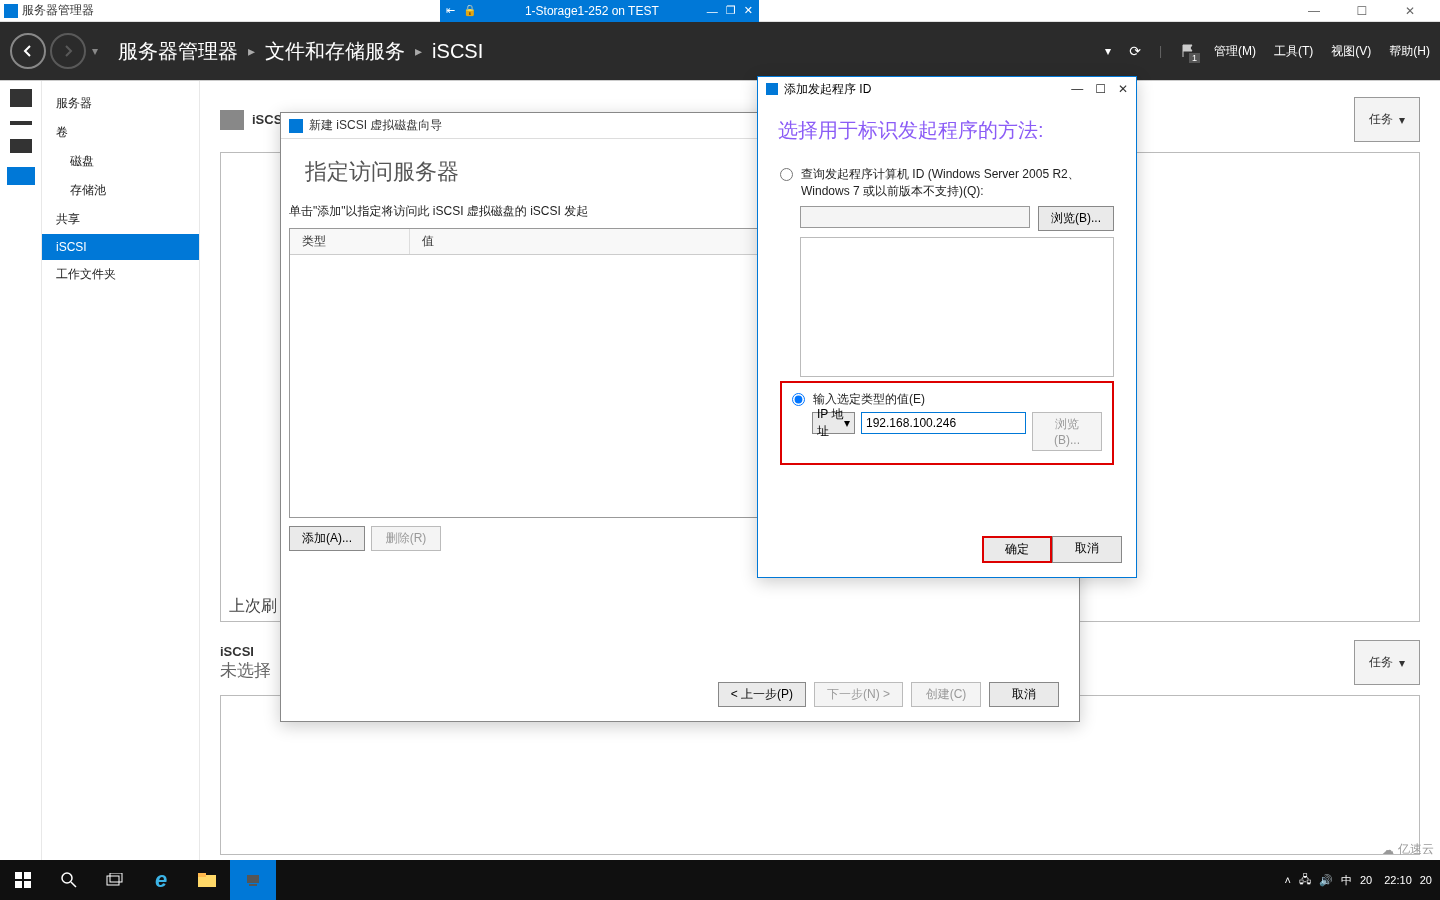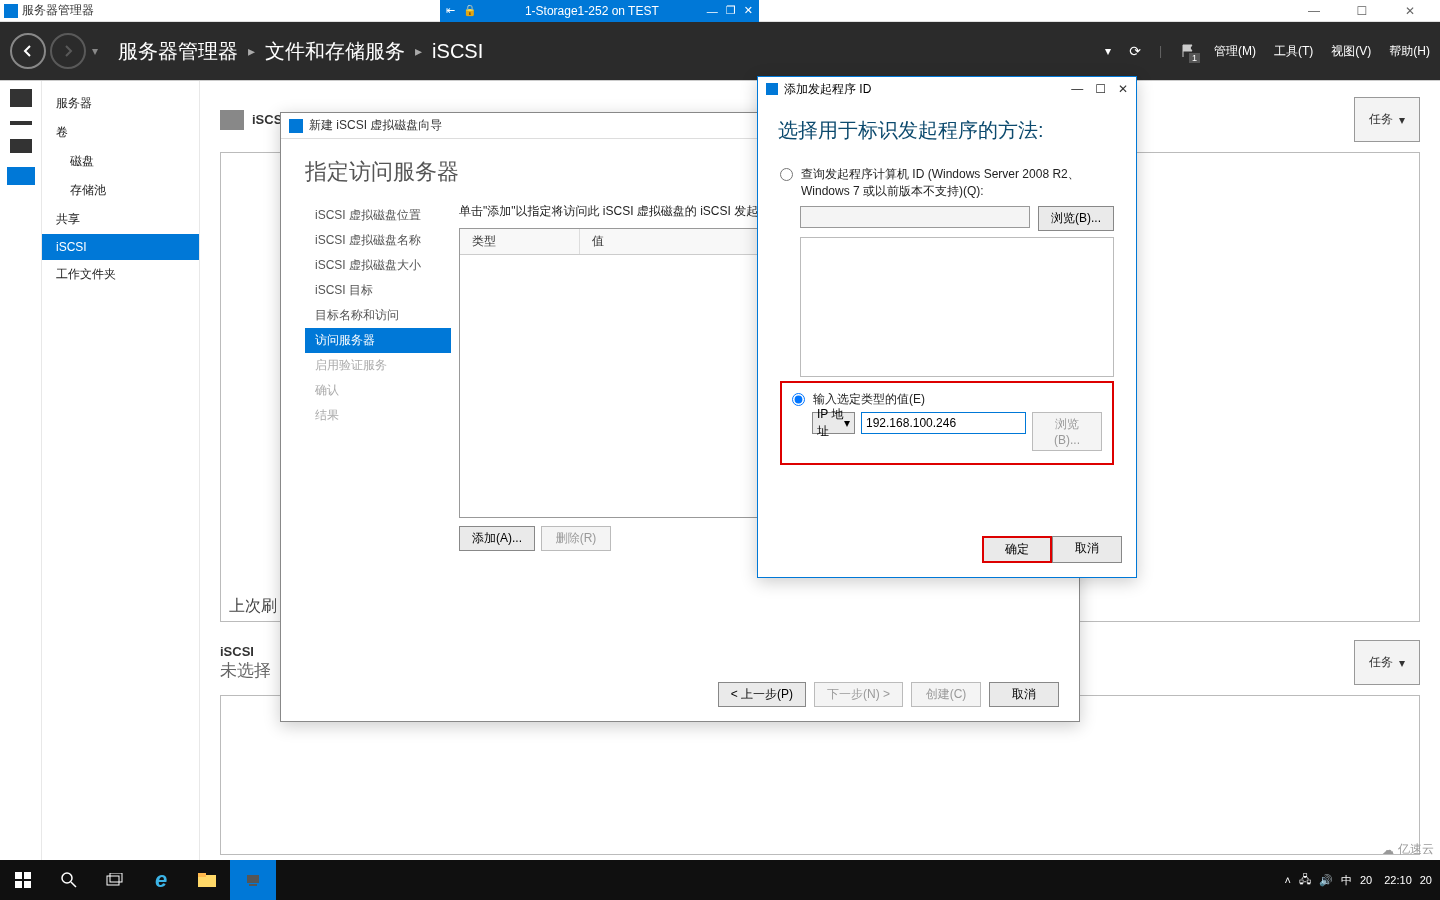--- a/index.html
+++ b/index.html
@@ -61,21 +61,21 @@
 .wiz-actions { margin-top: 8px; display: flex; gap: 6px; }
 .btn { border: 1px solid #888; background: #eaeaea; padding: 3px 12px; font-size: 12px; min-width: 70px; text-align: center; cursor: default; }
 .btn.dis { color: #999; background: #f4f4f4; border-color: #bbb; }
 .wiz-footer { position: absolute; bottom: 14px; right: 20px; display: flex; gap: 8px; }
 
 
 .initiator { position: absolute; left: 757px; top: 76px; width: 380px; height: 502px; background: #fff; border: 1px solid #0078d7; box-shadow: 0 4px 16px rgba(0,0,0,0.2); }
 .init-title { height: 24px; display: flex; align-items: center; padding: 0 8px; gap: 6px; font-size: 12px; }
 .init-title .wicon { width: 12px; height: 12px; background: #0078d7; }
 .init-winbtns { margin-left: auto; display: flex; gap: 12px; color: #333; }
-.init-h1 { font-size: 20px; color: #0c4a6e; padding: 16px 20px 12px; font-weight: 400; }
+.init-h1 { font-size: 20px; color: #8b5cf6; padding: 16px 20px 12px; font-weight: 400; }
 .init-body { padding: 0 22px; }
 .opt { display: flex; align-items: flex-start; gap: 8px; margin-top: 10px; }
 .opt input[type=radio] { margin-top: 2px; }
 .opt-label { font-size: 12px; color: #222; }
 .opt-row { display: flex; gap: 8px; margin-top: 6px; margin-left: 20px; }
 .opt-row input[type=text] { flex: 1; border: 1px solid #999; height: 22px; padding: 0 4px; font-size: 12px; }
 .opt-row.dis input { background: #f4f4f4; color: #888; }
 .listbox { margin-left: 20px; margin-top: 6px; border: 1px solid #bbb; height: 140px; background: #fff; }
 .redbox { border: 2px solid #d00; padding: 8px 10px 12px; margin-top: 4px; }
 .field-labels { display: flex; margin-left: 20px; margin-top: 6px; font-size: 12px; }
@@ -199,31 +199,20 @@
   </div>
 </div>
 
 <div class="wizard">
   <div class="wiz-title">
     <div class="wicon"></div>
     <span>新建 iSCSI 虚拟磁盘向导</span>
   </div>
   <div class="wiz-h1">指定访问服务器</div>
   <div class="wiz-body">
-    <div class="wiz-steps">
-      <div class="wiz-step">iSCSI 虚拟磁盘位置</div>
-      <div class="wiz-step">iSCSI 虚拟磁盘名称</div>
-      <div class="wiz-step">iSCSI 虚拟磁盘大小</div>
-      <div class="wiz-step">iSCSI 目标</div>
-      <div class="wiz-step">目标名称和访问</div>
-      <div class="wiz-step sel">访问服务器</div>
-      <div class="wiz-step dis">启用验证服务</div>
-      <div class="wiz-step dis">确认</div>
-      <div class="wiz-step dis">结果</div>
-    </div>
     <div class="wiz-main">
       <div class="wiz-hint">单击"添加"以指定将访问此 iSCSI 虚拟磁盘的 iSCSI 发起</div>
       <div class="wiz-table">
         <div class="wiz-th">
           <div class="c1">类型</div>
           <div>值</div>
         </div>
       </div>
       <div class="wiz-actions">
         <div class="btn">添加(A)...</div>
@@ -247,21 +236,21 @@
       <span>—</span>
       <span>☐</span>
       <span>✕</span>
     </div>
   </div>
   <div class="init-h1">选择用于标识发起程序的方法:</div>
   <div class="init-body">
 
     <div class="opt">
       <input type="radio" name="m" style="">
-      <div class="opt-label">查询发起程序计算机 ID (Windows Server 2008 R2、Windows 7 或以前版本不支持)(Q):</div>
+      <div class="opt-label">查询发起程序计算机 ID (Windows Server 2005 R2、Windows 7 或以前版本不支持)(Q):</div>
     </div>
     <div class="opt-row dis">
       <input type="text" style="">
       <div class="btn">浏览(B)...</div>
     </div>
 
     <div class="listbox"></div>
 
     <div class="redbox">
       <div class="opt" style="margin-top:0">

